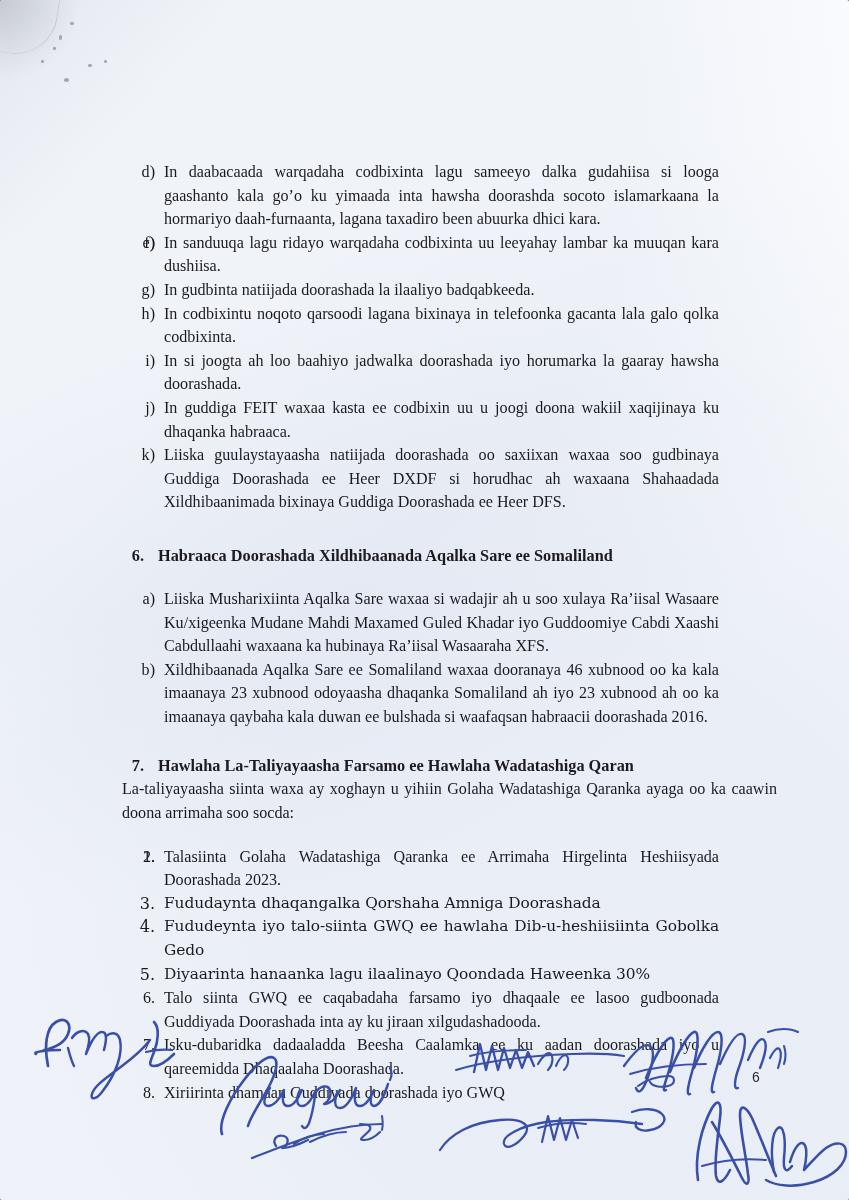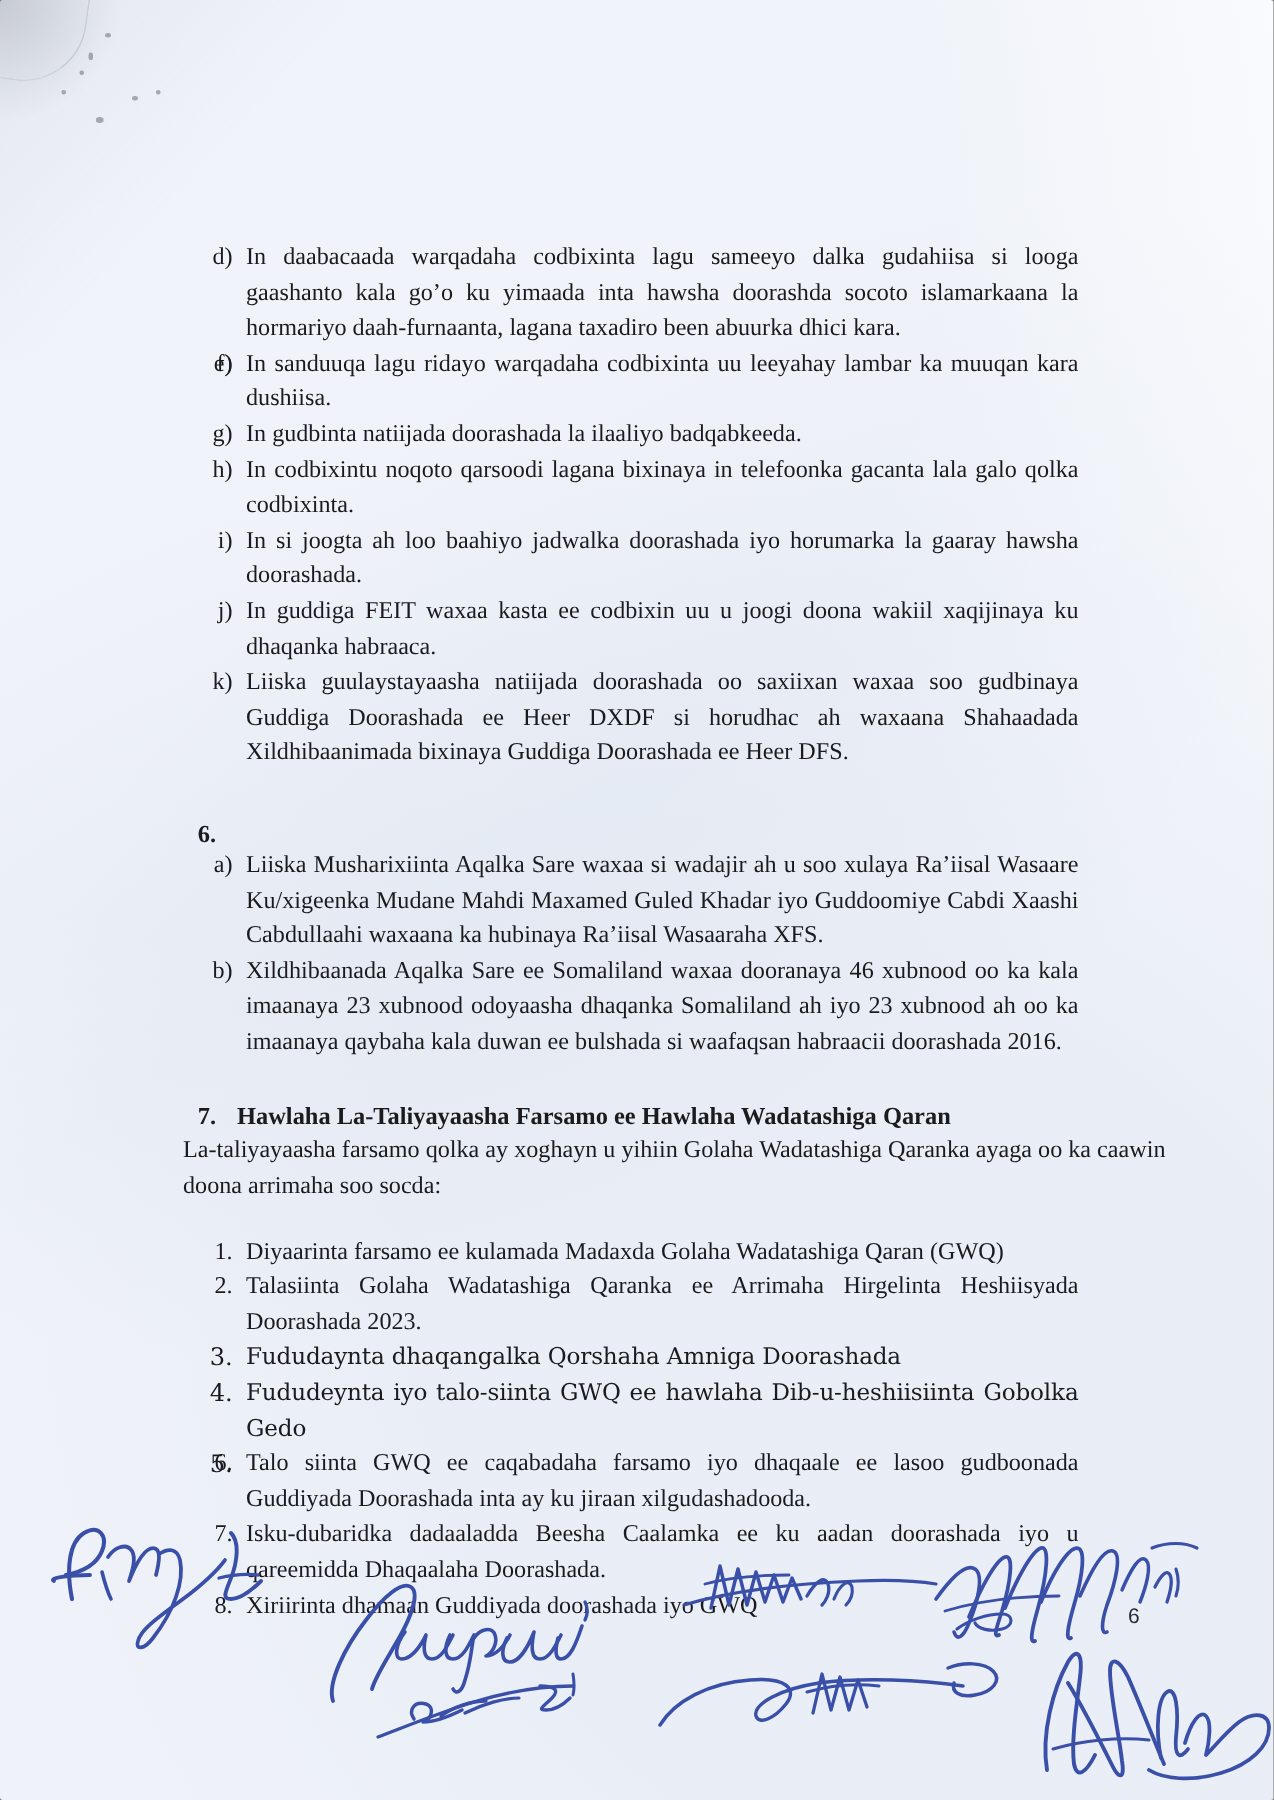--- a/index.html
+++ b/index.html
@@ -209,20 +209,21 @@
       <li class="item">
         <span class="marker">k)</span>
         <span>Liiska guulaystayaasha natiijada doorashada oo saxiixan waxaa soo gudbinaya Guddiga Doorashada ee Heer DXDF si horudhac ah waxaana Shahaadada Xildhibaanimada bixinaya Guddiga Doorashada ee Heer DFS.</span>
       </li>
     </ol>
 
     <div class="gap-xl"></div>
 
     <h2 class="section-head head-6">
       <span class="hnum">6.</span>
+      <span>Habraaca Doorashada Xildhibaanada Aqalka Sare ee Somaliland</span>
     </h2>
 
     <div class="gap-md"></div>
 
     <ol class="lettered indent-list">
       <li class="item">
         <span class="marker">a)</span>
         <span>Liiska Musharixiinta Aqalka Sare waxaa si wadajir ah u soo xulaya Ra’iisal Wasaare Ku/xigeenka Mudane Mahdi Maxamed Guled Khadar iyo Guddoomiye Cabdi Xaashi Cabdullaahi waxaana ka hubinaya Ra’iisal Wasaaraha XFS.</span>
       </li>
       <li class="item">
@@ -231,43 +232,43 @@
       </li>
     </ol>
 
     <div class="gap-lg"></div>
 
     <h2 class="section-head head-7">
       <span class="hnum">7.</span>
       <span>Hawlaha La-Taliyayaasha Farsamo ee Hawlaha Wadatashiga Qaran</span>
     </h2>
 
-    <p class="body-para">La-taliyayaasha farsamo qolka ay xoghayn u yihiin Golaha Wadatashiga Qaranka ayaga oo ka caawin doona arrimaha soo socda:</p>
+    <p class="body-para">La-taliyayaasha siinta waxa ay xoghayn u yihiin Golaha Wadatashiga Qaranka ayaga oo ka caawin doona arrimaha soo socda:</p>
 
     <div class="gap-md"></div>
 
     <ol class="numbered num-list">
       <li class="item">
         <span class="marker">1.</span>
-        <span>Diyaarinta farsamo ee kulamada Madaxda Golaha Wadatashiga Qaran (GWQ)</span>
       </li>
       <li class="item">
         <span class="marker">2.</span>
         <span>Talasiinta Golaha Wadatashiga Qaranka ee Arrimaha Hirgelinta Heshiisyada Doorashada 2023.</span>
       </li>
       <li class="item sans">
         <span class="marker">3.</span>
         <span>Fududaynta dhaqangalka Qorshaha Amniga Doorashada</span>
       </li>
       <li class="item sans">
         <span class="marker">4.</span>
         <span>Fududeynta iyo talo-siinta GWQ ee hawlaha Dib-u-heshiisiinta Gobolka Gedo</span>
       </li>
       <li class="item sans">
         <span class="marker">5.</span>
+        <span>Diyaarinta hanaanka lagu ilaalinayo Qoondada Haweenka 30%</span>
       </li>
       <li class="item">
         <span class="marker">6.</span>
         <span>Talo siinta GWQ ee caqabadaha farsamo iyo dhaqaale ee lasoo gudboonada Guddiyada Doorashada inta ay ku jiraan xilgudashadooda.</span>
       </li>
       <li class="item">
         <span class="marker">7.</span>
         <span>Isku-dubaridka dadaaladda Beesha Caalamka ee ku aadan doorashada iyo u qareemidda Dhaqaalaha Doorashada.</span>
       </li>
       <li class="item">

